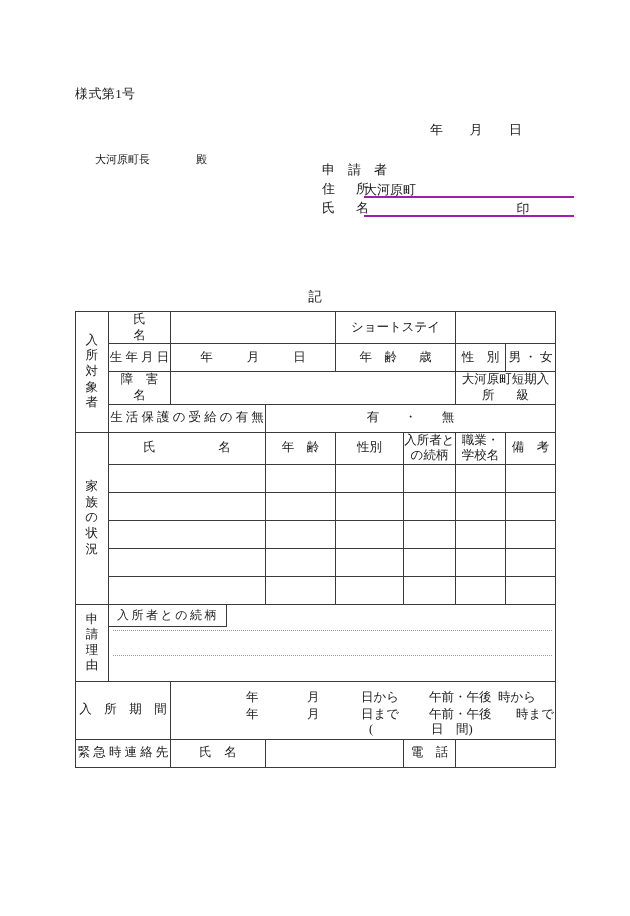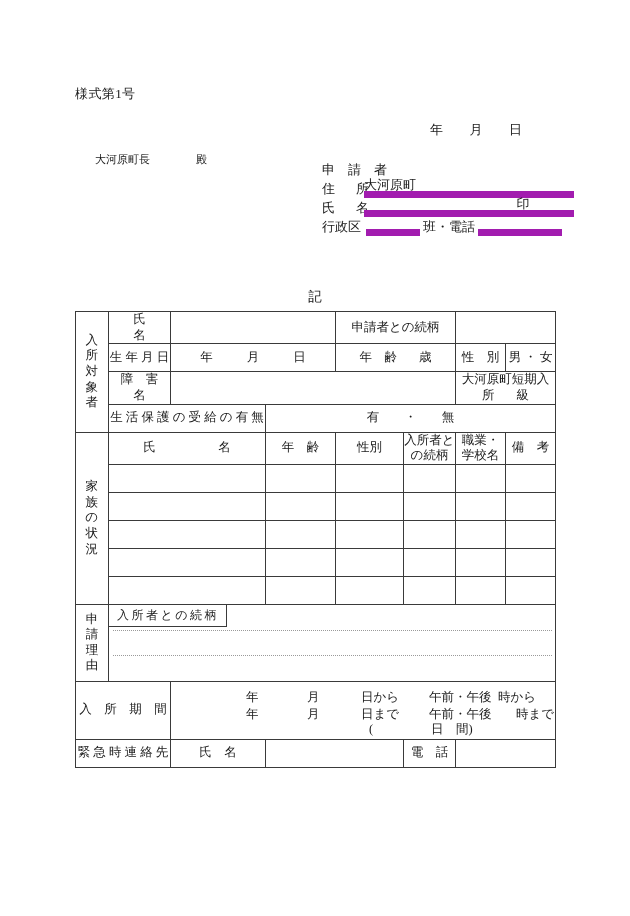--- a/index.html
+++ b/index.html
@@ -58,32 +58,32 @@
   .applicant-block {
     position: absolute;
     left: 322px; top: 160px;
     font-size: 13px;
   }
   .ap-row {
     height: 19px;
     line-height: 19px;
     white-space: nowrap;
     display: flex;
-    align-items: flex-end;
+    align-items: center;
   }
   .ap-label {
     display: inline-block;
     white-space: nowrap;
     letter-spacing: 4px;
   }
   .ap-label.w1 { width: 42px; }
   .ap-label.w2 { width: 44px; }
   .ap-fill {
     display: inline-block;
-    border-bottom: 7px solid #a21caf;
+    border-bottom: 2px solid #a21caf;
     height: 16px;
   }
   .ap-plain { display: inline-block; white-space: nowrap; }
 
   
   .statement {
     position: absolute;
     left: 86px; top: 252px;
     font-size: 13.5px;
     letter-spacing: 0.2px;
@@ -193,26 +193,20 @@
       <span class="ap-label w1">住　所</span>
         <span class="ap-fill" style="width:118px"><span>大河原町</span></span>
         <span class="ap-fill" style="width:92px"></span>
     </div>
     <div class="ap-row">
       <span class="ap-label w1">氏　名</span>
         <span class="ap-fill" style="width:148px"></span>
         <span class="ap-fill" style="width:22px;text-align:center">印</span>
         <span class="ap-fill" style="width:40px"></span>
     </div>
-    <div class="ap-row">
-      <span class="ap-label w2" style="letter-spacing:0">行政区</span>
-        <span class="ap-fill" style="width:54px"></span>
-        <span class="ap-plain" style="padding:0 3px">班・電話</span>
-        <span class="ap-fill" style="width:84px"></span>
-    </div>
   </div>
 
 
   <div class="ki-mark">記</div>
 
   <table class="form-table">
     <colgroup>
       <col style="width:33px">
       <col style="width:62px">
       <col style="width:95px">
@@ -228,21 +222,21 @@
         <tr>
       <td class="vlabel" rowspan="4">
         <span>入</span>
         <span>所</span>
         <span>対</span>
         <span>象</span>
         <span>者</span>
       </td>
       <td class="h-row">氏　　　名</td>
       <td class="blank" colspan="2"></td>
-      <td colspan="3">申請者との続柄</td>
+      <td colspan="3">ショートステイ</td>
       <td class="blank" colspan="2"></td>
     </tr>
 
     <tr>
       <td class="h-row">生 年 月 日</td>
       <td colspan="2" class="right-pad">
         <span>年</span><span class="inline-sp"></span><span>月</span><span class="inline-sp"></span><span>日</span>
       </td>
       <td colspan="3">
         <span>年　齢</span><span class="inline-sp-sm"></span><span>歳</span>

